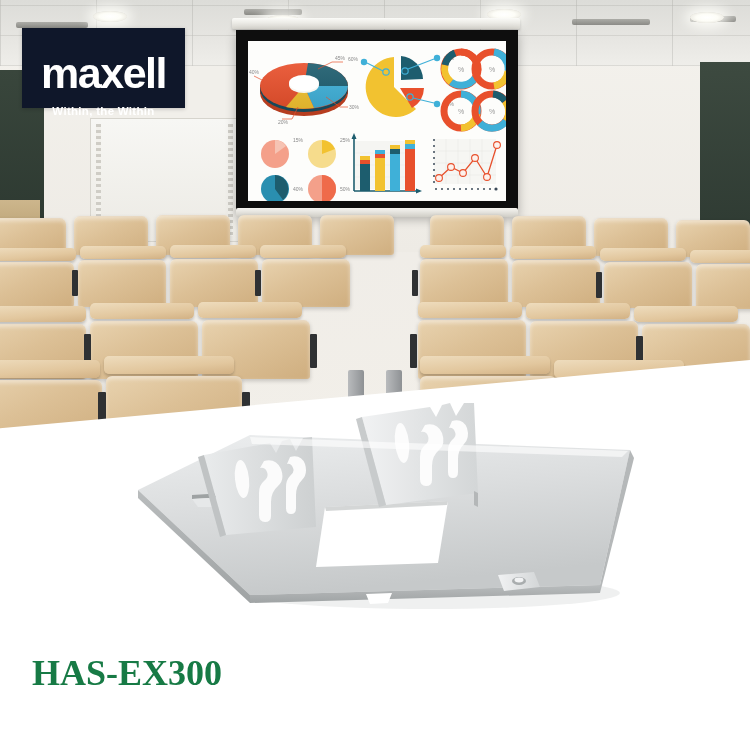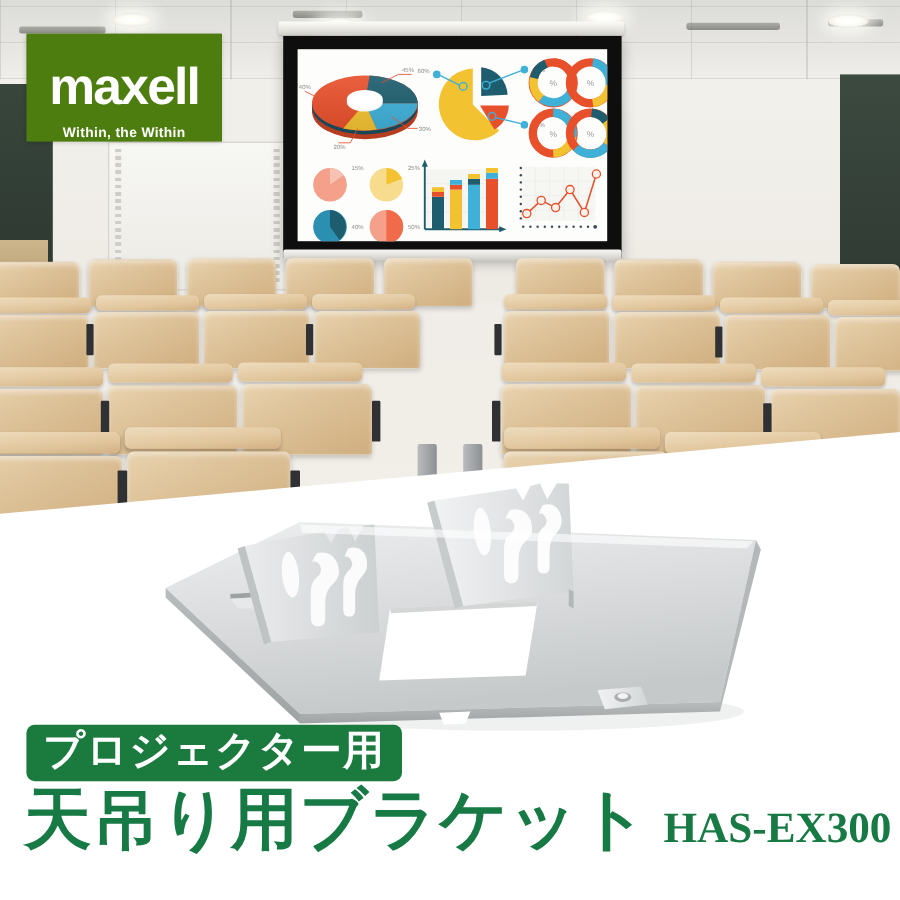--- a/index.html
+++ b/index.html
@@ -59,21 +59,21 @@
         box-shadow:0 2px 3px rgba(0,0,0,.2);}
   .leg{position:absolute;background:linear-gradient(90deg,#b9bbbd,#8e9194);border-radius:2px;}
   .bracket-blk{position:absolute;background:#2f3133;border-radius:1px;}
 
   
   .white-wedge{position:absolute;left:0;top:360px;width:750px;height:110px;background:#ffffff;
         clip-path:polygon(0 100%,0 62%,100% 0,100% 100%);}
   .white-base{position:absolute;left:0;top:455px;width:750px;height:295px;background:#ffffff;}
 
   
-  .logo{position:absolute;left:22px;top:28px;width:163px;height:90px;background:#4d7c0f;
+  .logo{position:absolute;left:22px;top:28px;width:163px;height:80px;background:#0f172a;
         box-shadow:0 1px 4px rgba(0,0,0,.2);}
   .logo-word{position:absolute;left:0;right:0;top:24px;text-align:center;color:#fff;
         font-family:"Liberation Sans",sans-serif;font-weight:700;font-size:43px;
         letter-spacing:-1.5px;line-height:1;}
   .logo-tag{position:absolute;left:0;right:0;top:77px;text-align:center;color:#fff;
         font-family:"Liberation Sans",sans-serif;font-weight:700;font-size:11.5px;
         letter-spacing:.3px;}
 
   
   .product{position:absolute;left:130px;top:395px;width:520px;height:230px;}
@@ -437,19 +437,17 @@
     </g>
 
     <path d="M120 42 L498 56 L492 62 L122 49 Z" fill="#ffffff" opacity=".6"></path>
   </svg>
 
   <div class="logo">
     <div class="logo-word">maxell</div>
     <div class="logo-tag">Within, the Within</div>
   </div>
 
-  <div class="badge">プロジェクター用</div>
   <div class="title-row">
-    <div class="title-main">天吊り用ブラケット</div>
     <div class="title-model">HAS-EX300</div>
   </div>
 
 </div>
 
 </body></html>

